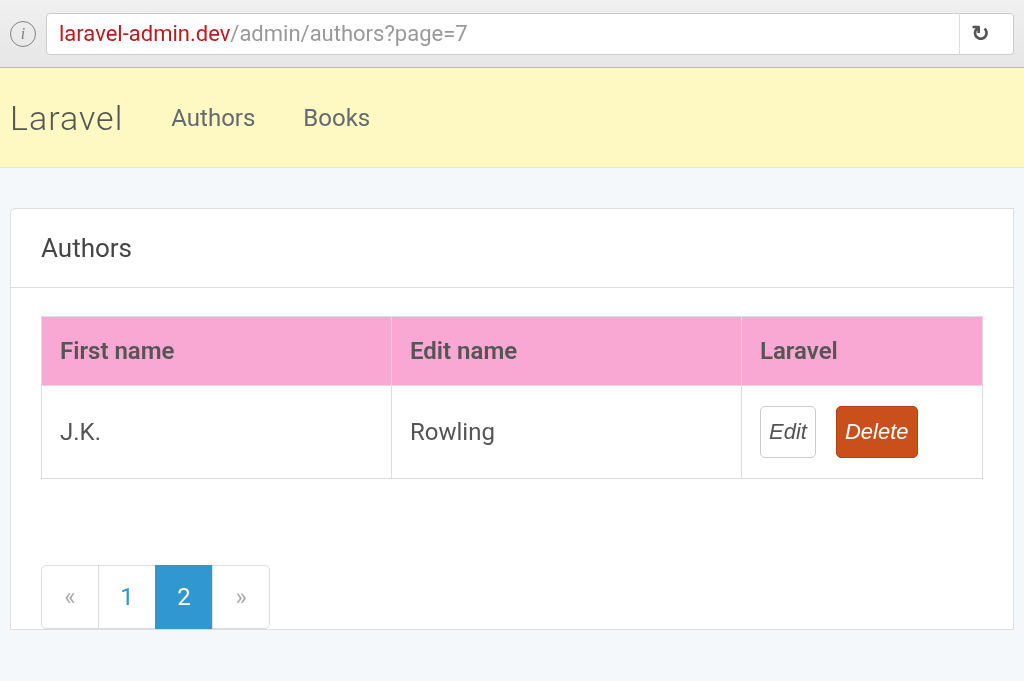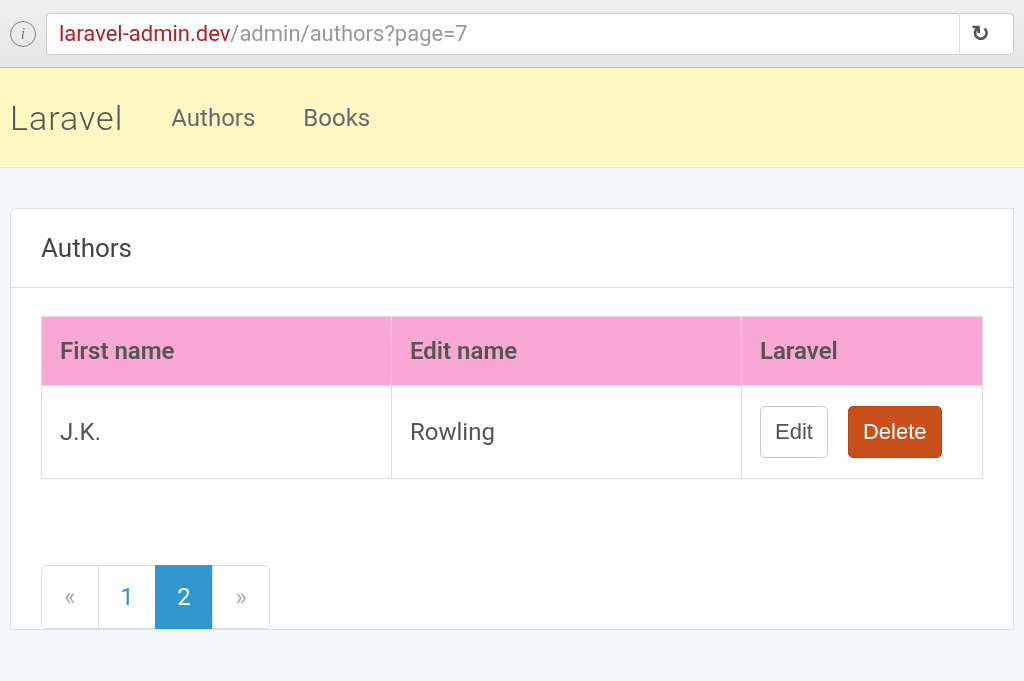--- a/index.html
+++ b/index.html
@@ -144,25 +144,26 @@
     th {
       font-weight: 600;
       background: #f9a8d4;
     }
     .actions-cell {
       display: flex;
       gap: 14px;
       align-items: center;
     }
     .btn {
-      padding: 12px 14px;
+      padding: 12px 8px;
       font-size: 22px;
       border-radius: 5px;
       cursor: pointer;
       font-weight: 400;
+      font-style: italic;
     }
     .btn-default {
       background: #fff;
       border: 1px solid #ccc;
       color: #555;
     }
     .btn-danger {
       background: #c9501b;
       border: 1px solid #b04314;
       color: #fff;

